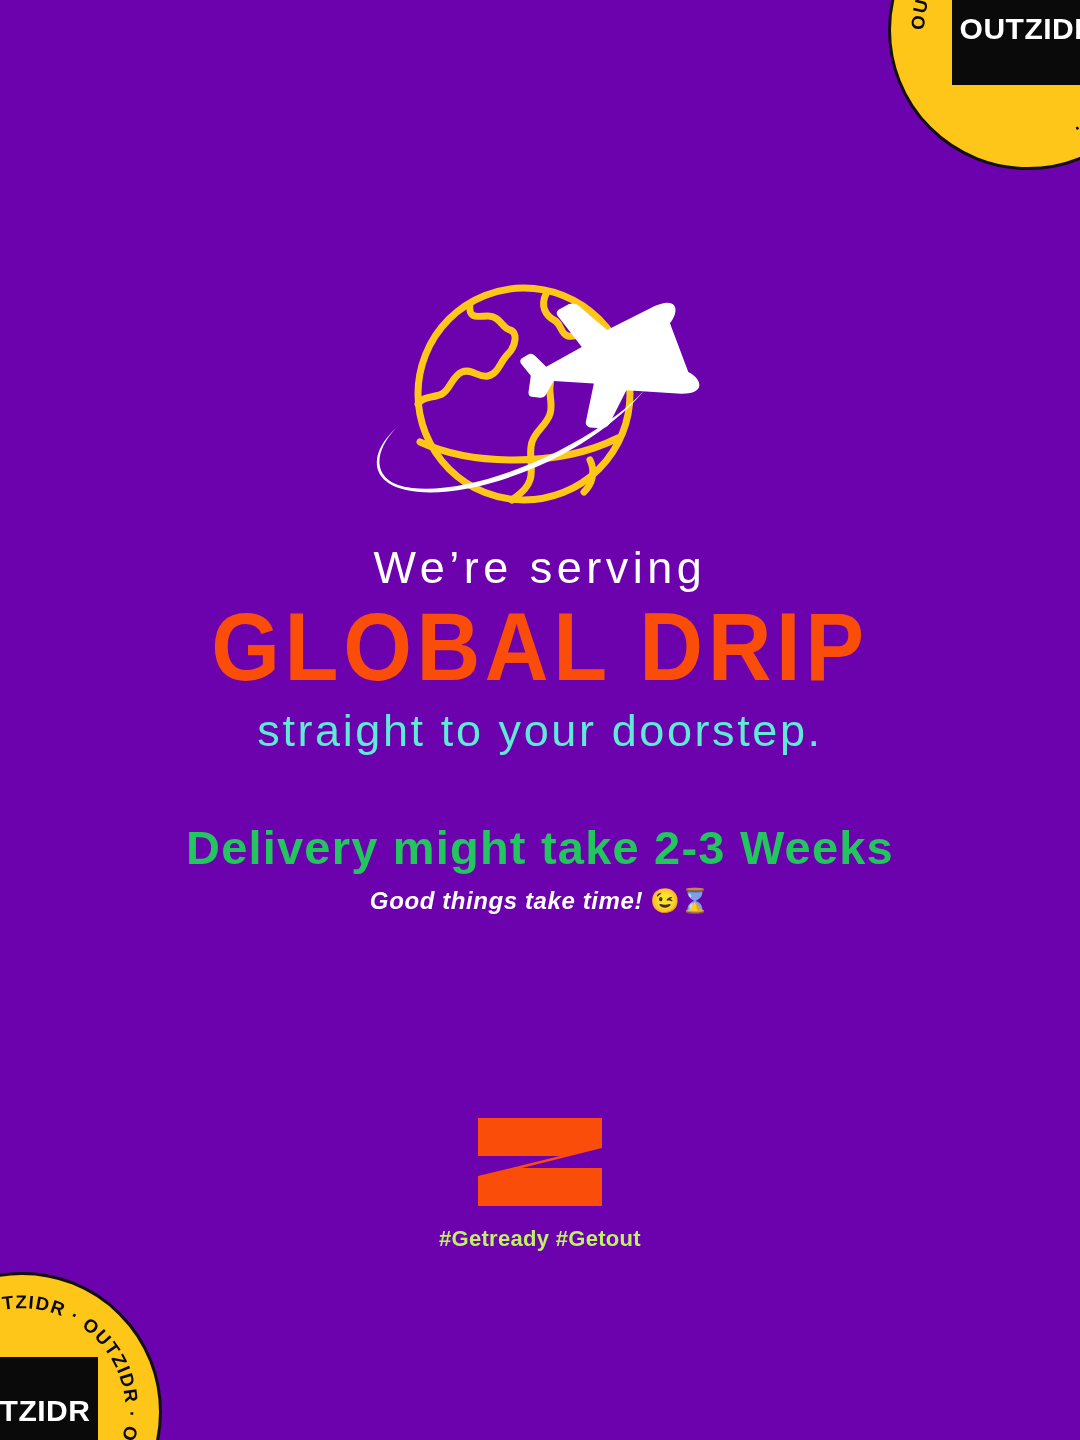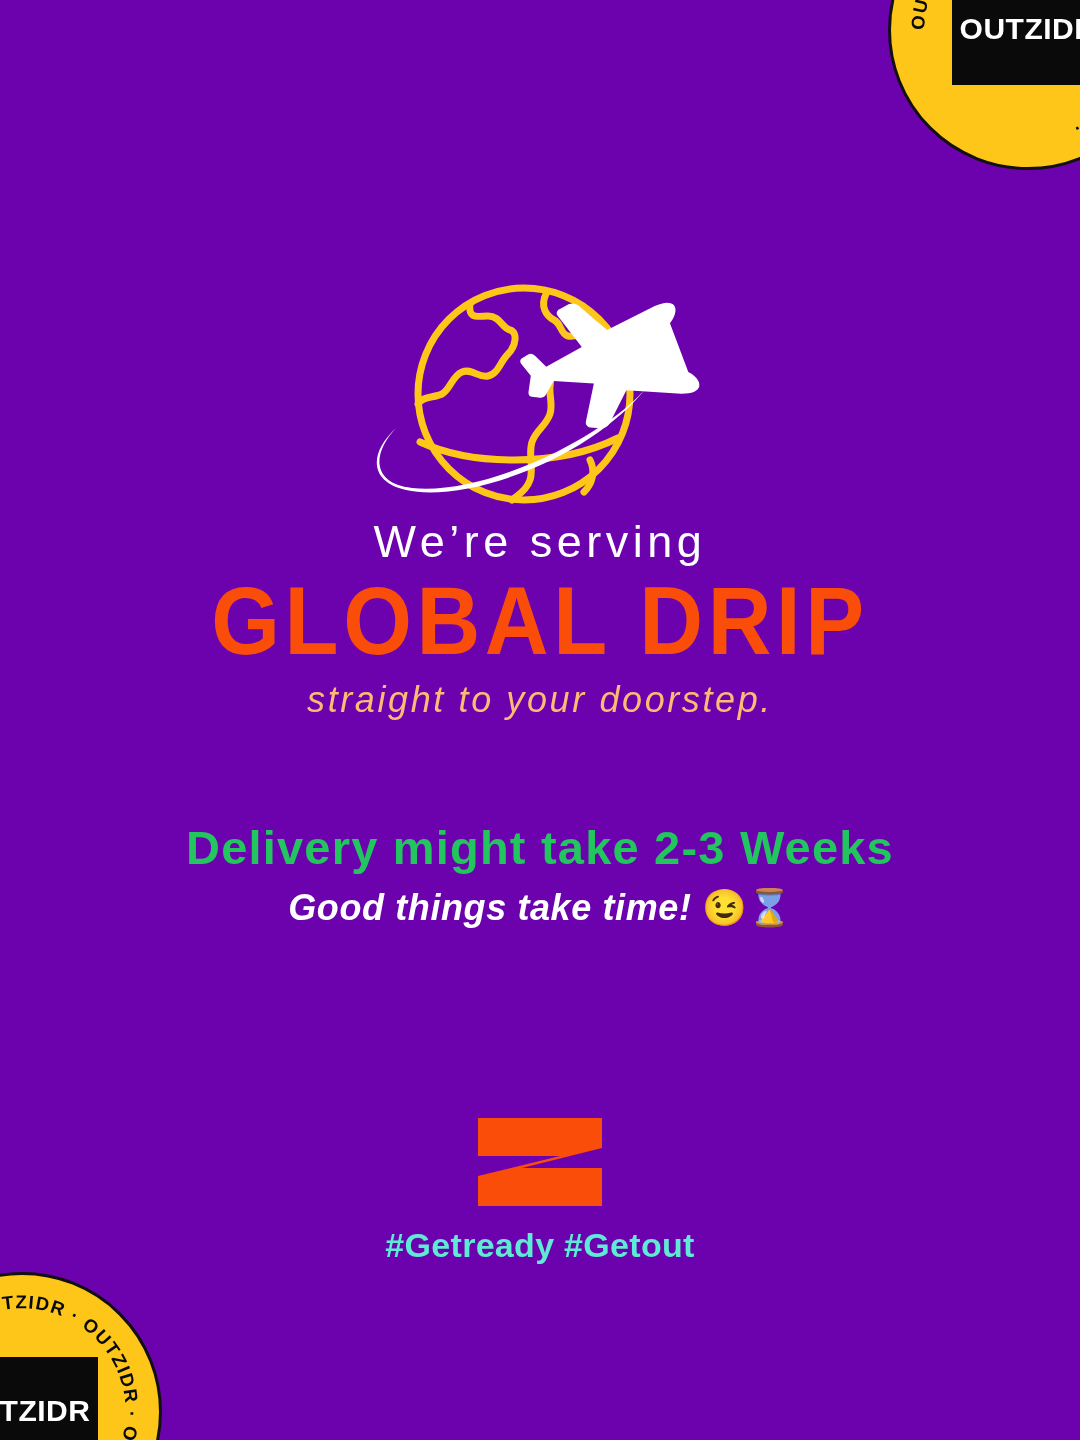--- a/index.html
+++ b/index.html
@@ -94,67 +94,66 @@
     display: block;
     width: 100%;
     height: 100%;
   }
 
   
   #copy {
     position: absolute;
     left: 0;
     right: 0;
-    top: 517px;
+    top: 543px;
     text-align: center;
   }
   .line-serving {
     color: #ffffff;
     font-size: 45px;
     font-weight: 300;
     letter-spacing: 4.5px;
     line-height: 1.12;
   }
   .line-headline {
     color: #fa4d0a;
     font-size: 96px;
     font-weight: 900;
     letter-spacing: 5px;
     line-height: 1.0;
     margin-top: 6px;
     transform: scaleX(0.92);
     font-stretch: condensed;
   }
   .line-doorstep {
-    color: #fdba74;
-    font-size: 36px;
+    color: #5eead4;
+    font-size: 45px;
     font-weight: 300;
     letter-spacing: 2.6px;
     line-height: 1.15;
     margin-top: 10px;
-    font-style: italic;
   }
 
   #delivery {
     position: absolute;
     left: 0;
     right: 0;
     top: 822px;
     text-align: center;
   }
   .line-delivery {
     color: #22c55e;
     font-size: 47px;
     font-weight: bold;
     letter-spacing: 1.2px;
     line-height: 1.1;
   }
   .line-subnote {
     color: #ffffff;
-    font-size: 36px;
+    font-size: 24px;
     font-weight: bold;
     font-style: italic;
     letter-spacing: 0.6px;
     margin-top: 14px;
     line-height: 1.1;
   }
   .emoji {
     font-style: normal;
     font-weight: normal;
     letter-spacing: 0;
@@ -167,22 +166,22 @@
     right: 0;
     top: 1118px;
     text-align: center;
   }
   #footer-zmark {
     width: 124px;
     height: 88px;
     display: inline-block;
   }
   .line-hashtags {
-    color: #5eead4;
-    font-size: 34px;
+    color: #bef264;
+    font-size: 22px;
     font-weight: bold;
     letter-spacing: 0.3px;
     margin-top: 16px;
   }
 </style>
 </head>
 <body>
 
 <div id="poster">
 

